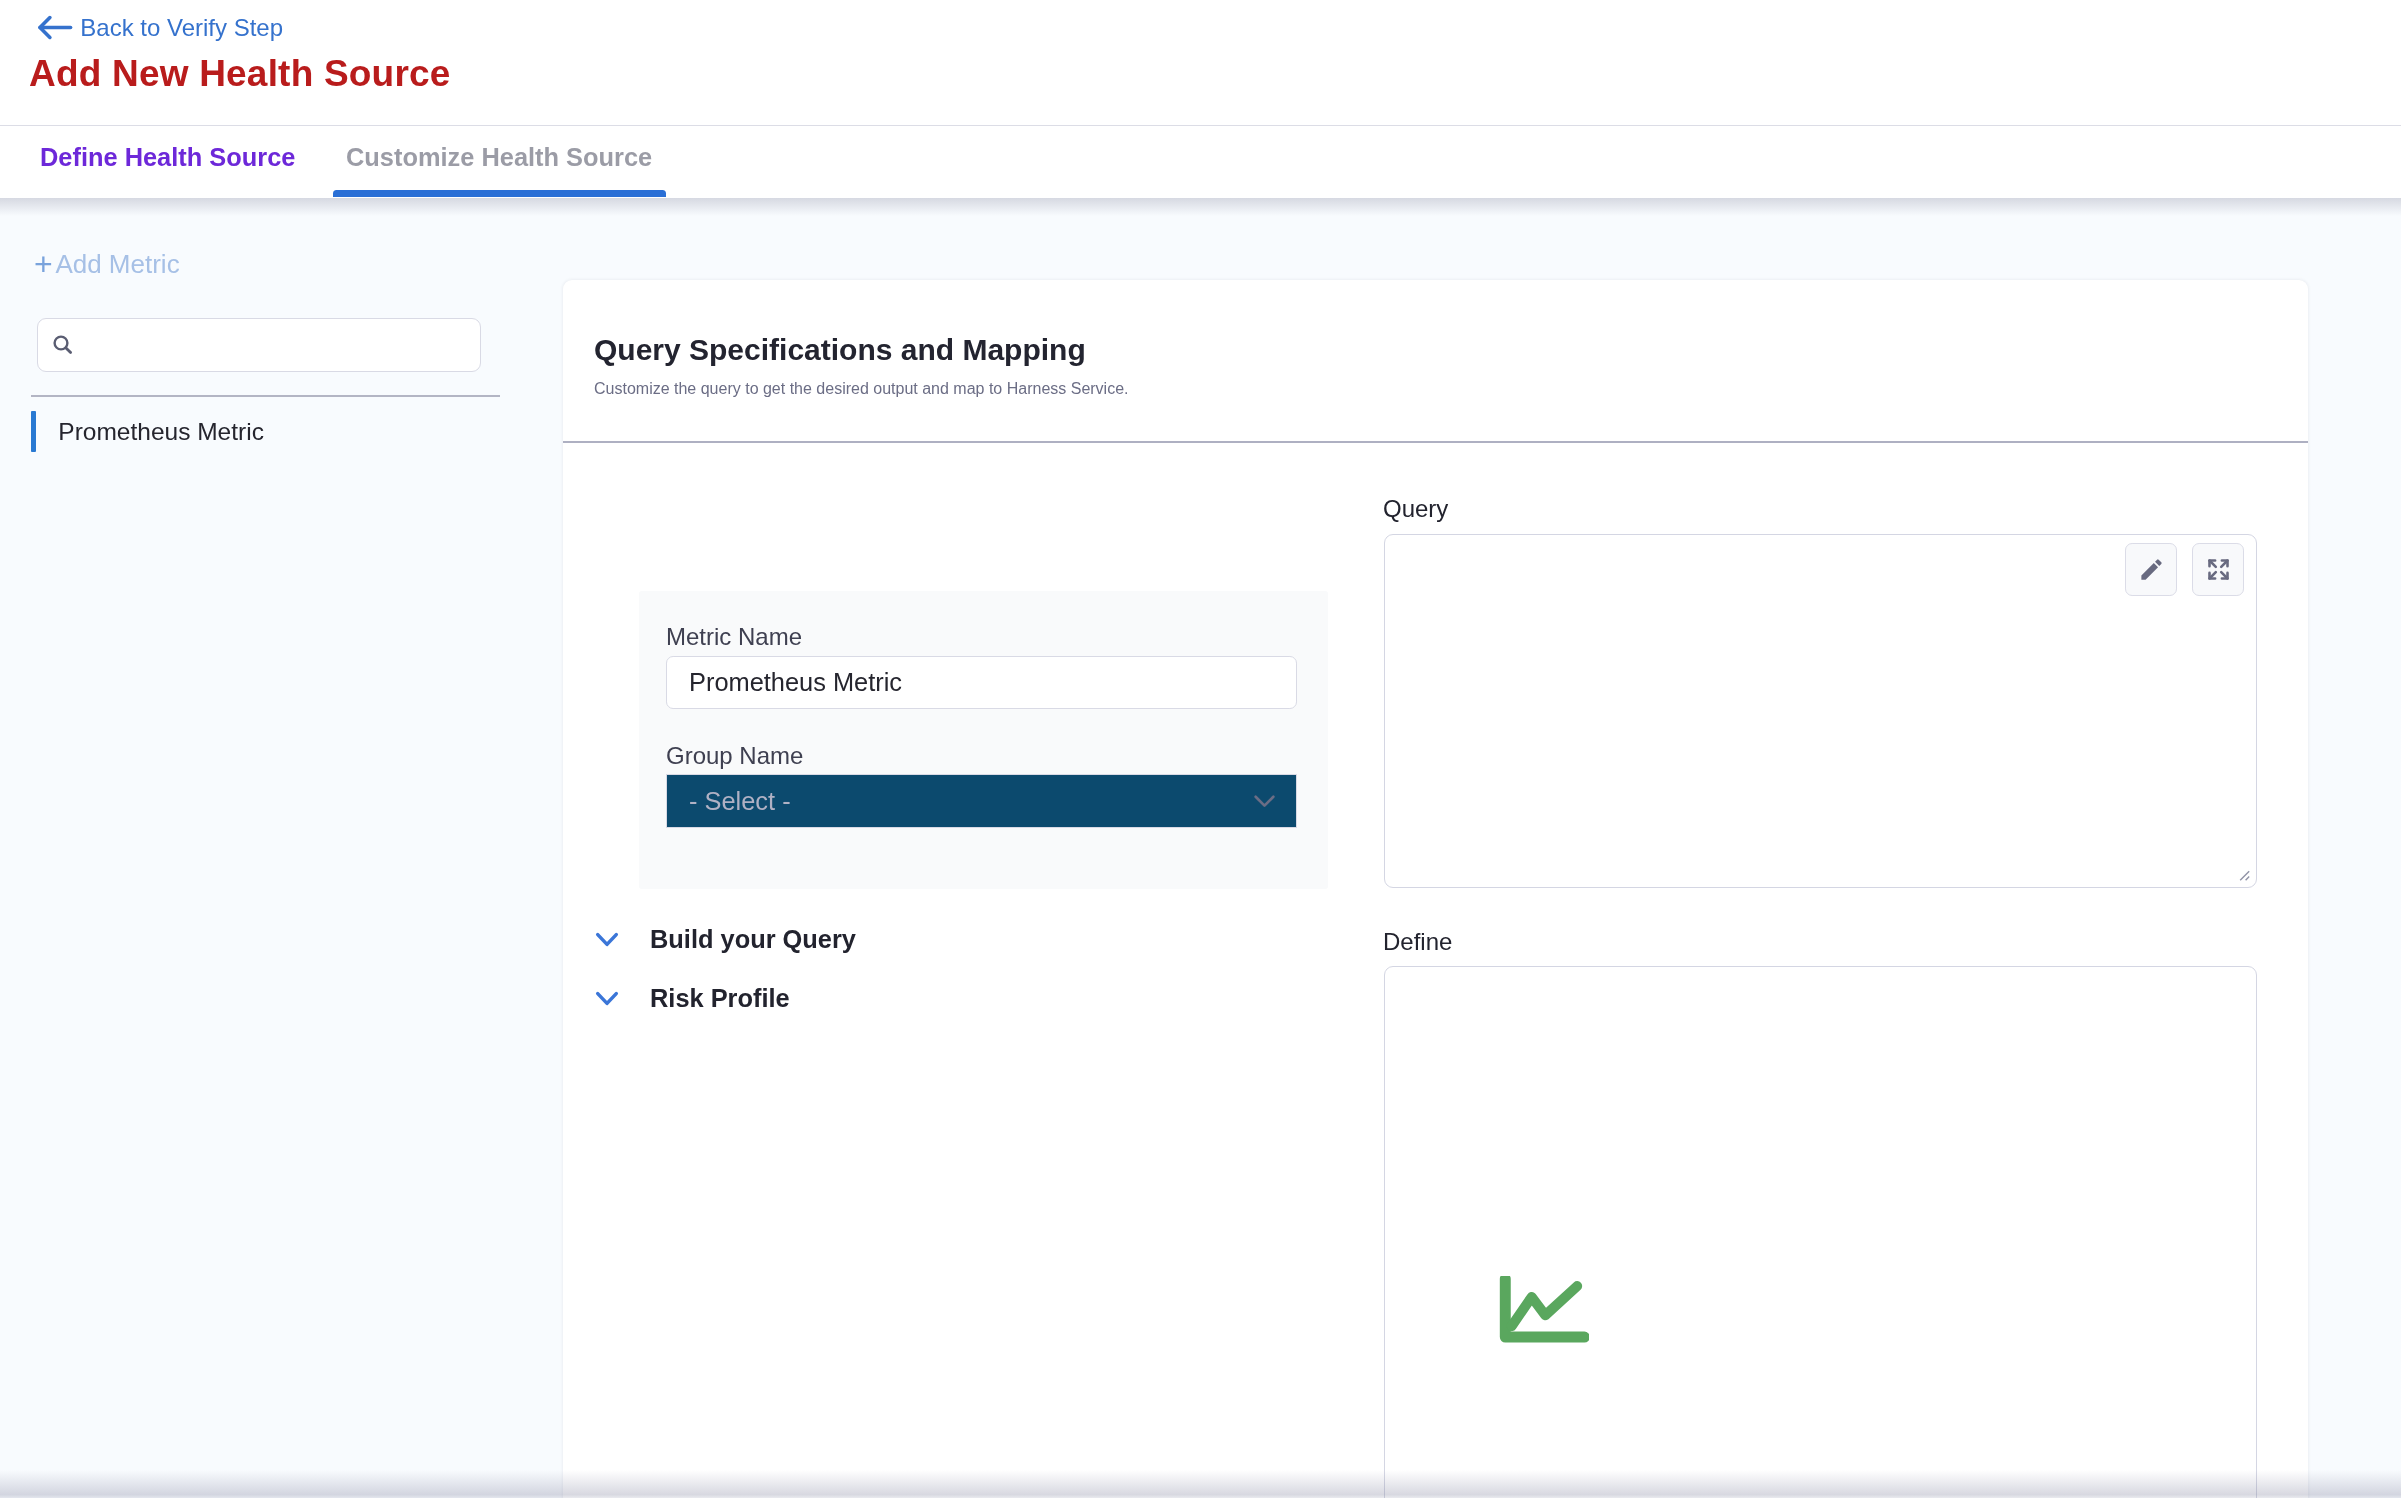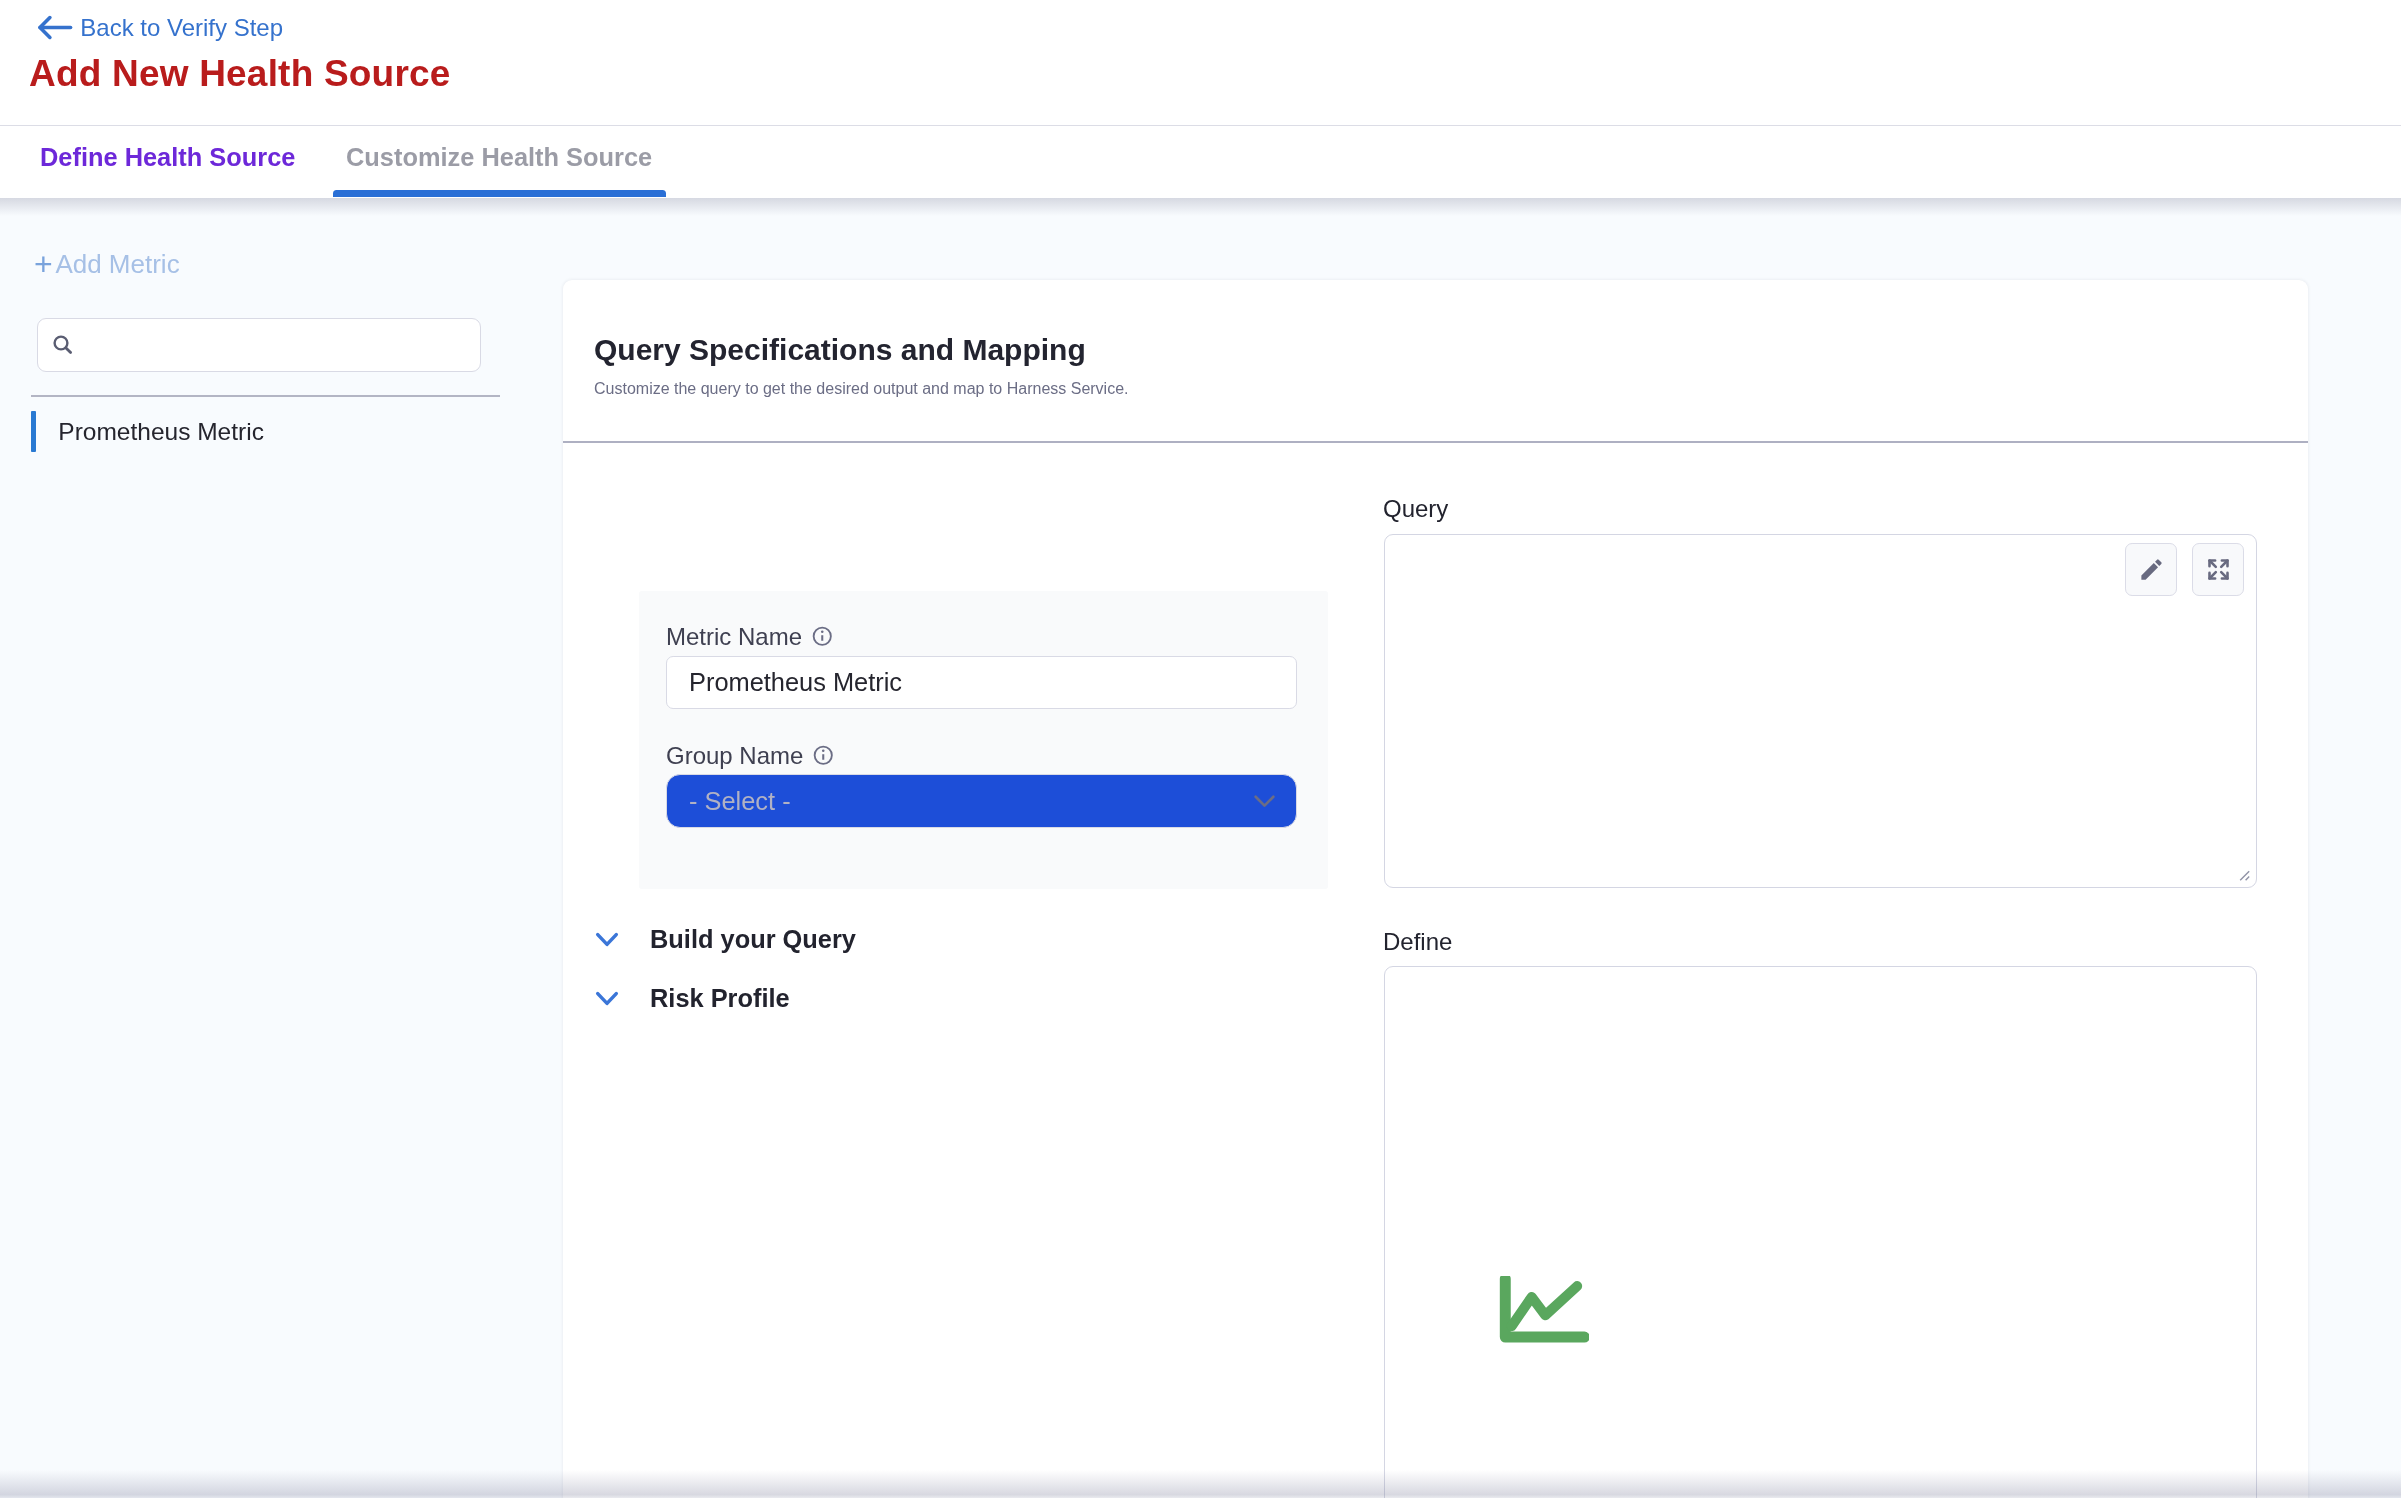--- a/index.html
+++ b/index.html
@@ -55,29 +55,29 @@
   .card-divider { left:0; top:161px; width:1745px; height:1.8px; background:#aeb0c2; }
 
   .sec-row { left:32px; height:32px; display:flex; align-items:center; cursor:pointer; }
   .sec-chevron { width:24px; height:15px; margin-right:31px; flex:0 0 auto; }
   .sec-label { font-size:25.4px; font-weight:700; color:#22232e; }
   .sec-map { top:245px; }
   .sec-build { top:643px; }
   .sec-risk { top:702px; }
 
   .form-panel { left:76px; top:311px; width:689px; height:298px; background:#f9fafb; border-radius:2.7px; }
-  .field-label-row { left:27px; height:27px; display:flex; align-items:center; }
+  .field-label-row { left:27px; height:27px; display:flex; align-items:center;flex-direction:column; }
   .field-label { font-size:24px; font-weight:500; color:#3f4051; margin-right:9.8px; }
   .metric-label-row { top:32px; }
   .group-label-row { top:151px; }
   .text-input { left:27px; top:65px; width:631px; height:53px; background:#fff;
     border:1.8px solid #d9dae5; border-radius:7.1px; padding:0 22px; font-size:25.4px;
     font-family:"Liberation Sans", sans-serif; color:#25252e; outline:none; }
-  .select-box { left:27px; top:183px; width:631px; height:54px; background:#1d4ed8;
-    border:1.8px solid #d9dae5; border-radius:14px; display:flex; align-items:center;
+  .select-box { left:27px; top:183px; width:631px; height:54px; background:#0c4a6e;
+    border:1.8px solid #d9dae5; border-radius:0; display:flex; align-items:center;
     padding:0 19.6px 0 22px; cursor:pointer; }
   .select-placeholder { flex:1; font-size:25.4px; color:#b0b1c4; }
 
   .query-label { left:820px; top:215px; font-size:24px; font-weight:500; color:#22232e; }
   .query-box { left:821px; top:254px; width:873px; height:354px; background:#fff;
     border:1.8px solid #d4d6e3; border-radius:9px; }
   .query-textarea { position:absolute; left:0; top:0; width:100%; height:100%; border:none; outline:none;
     resize:none; background:transparent; border-radius:9px; font-family:"Liberation Sans", sans-serif;
     font-size:24px; padding:16px 21.4px; color:#25262e; }
   .icon-btn { position:absolute; top:8px; width:52px; height:53px; background:#f8f9fb;

